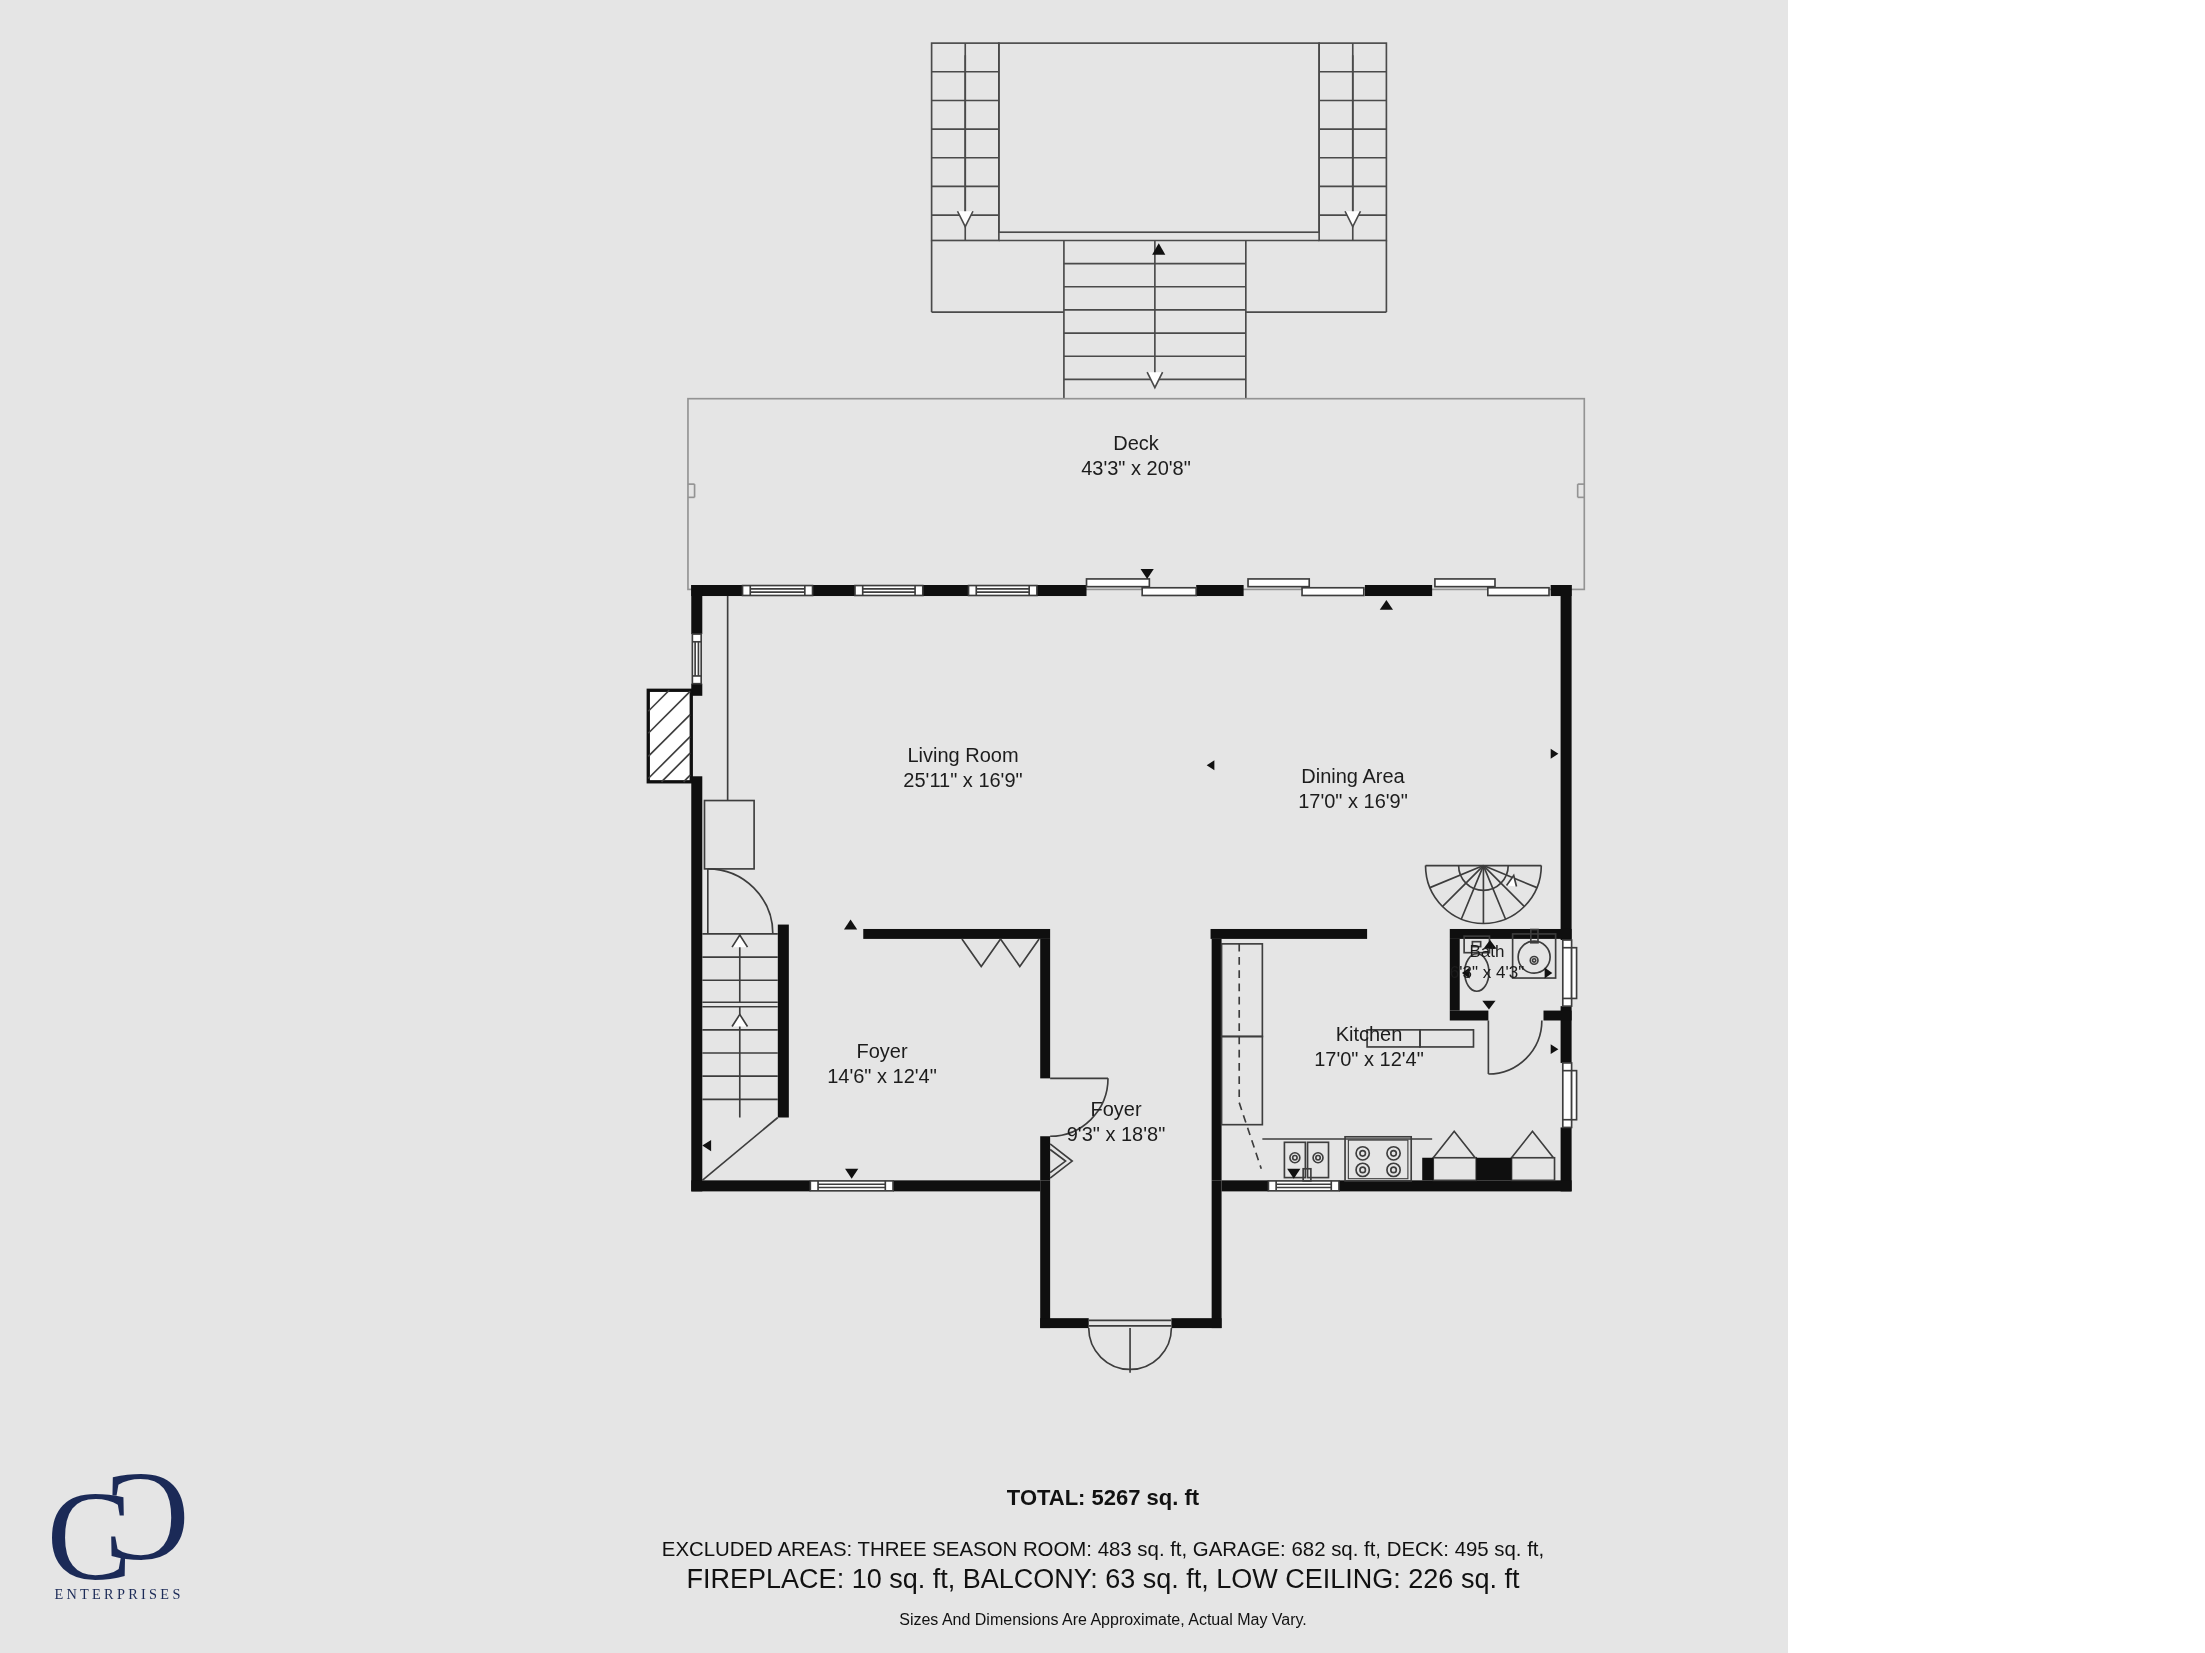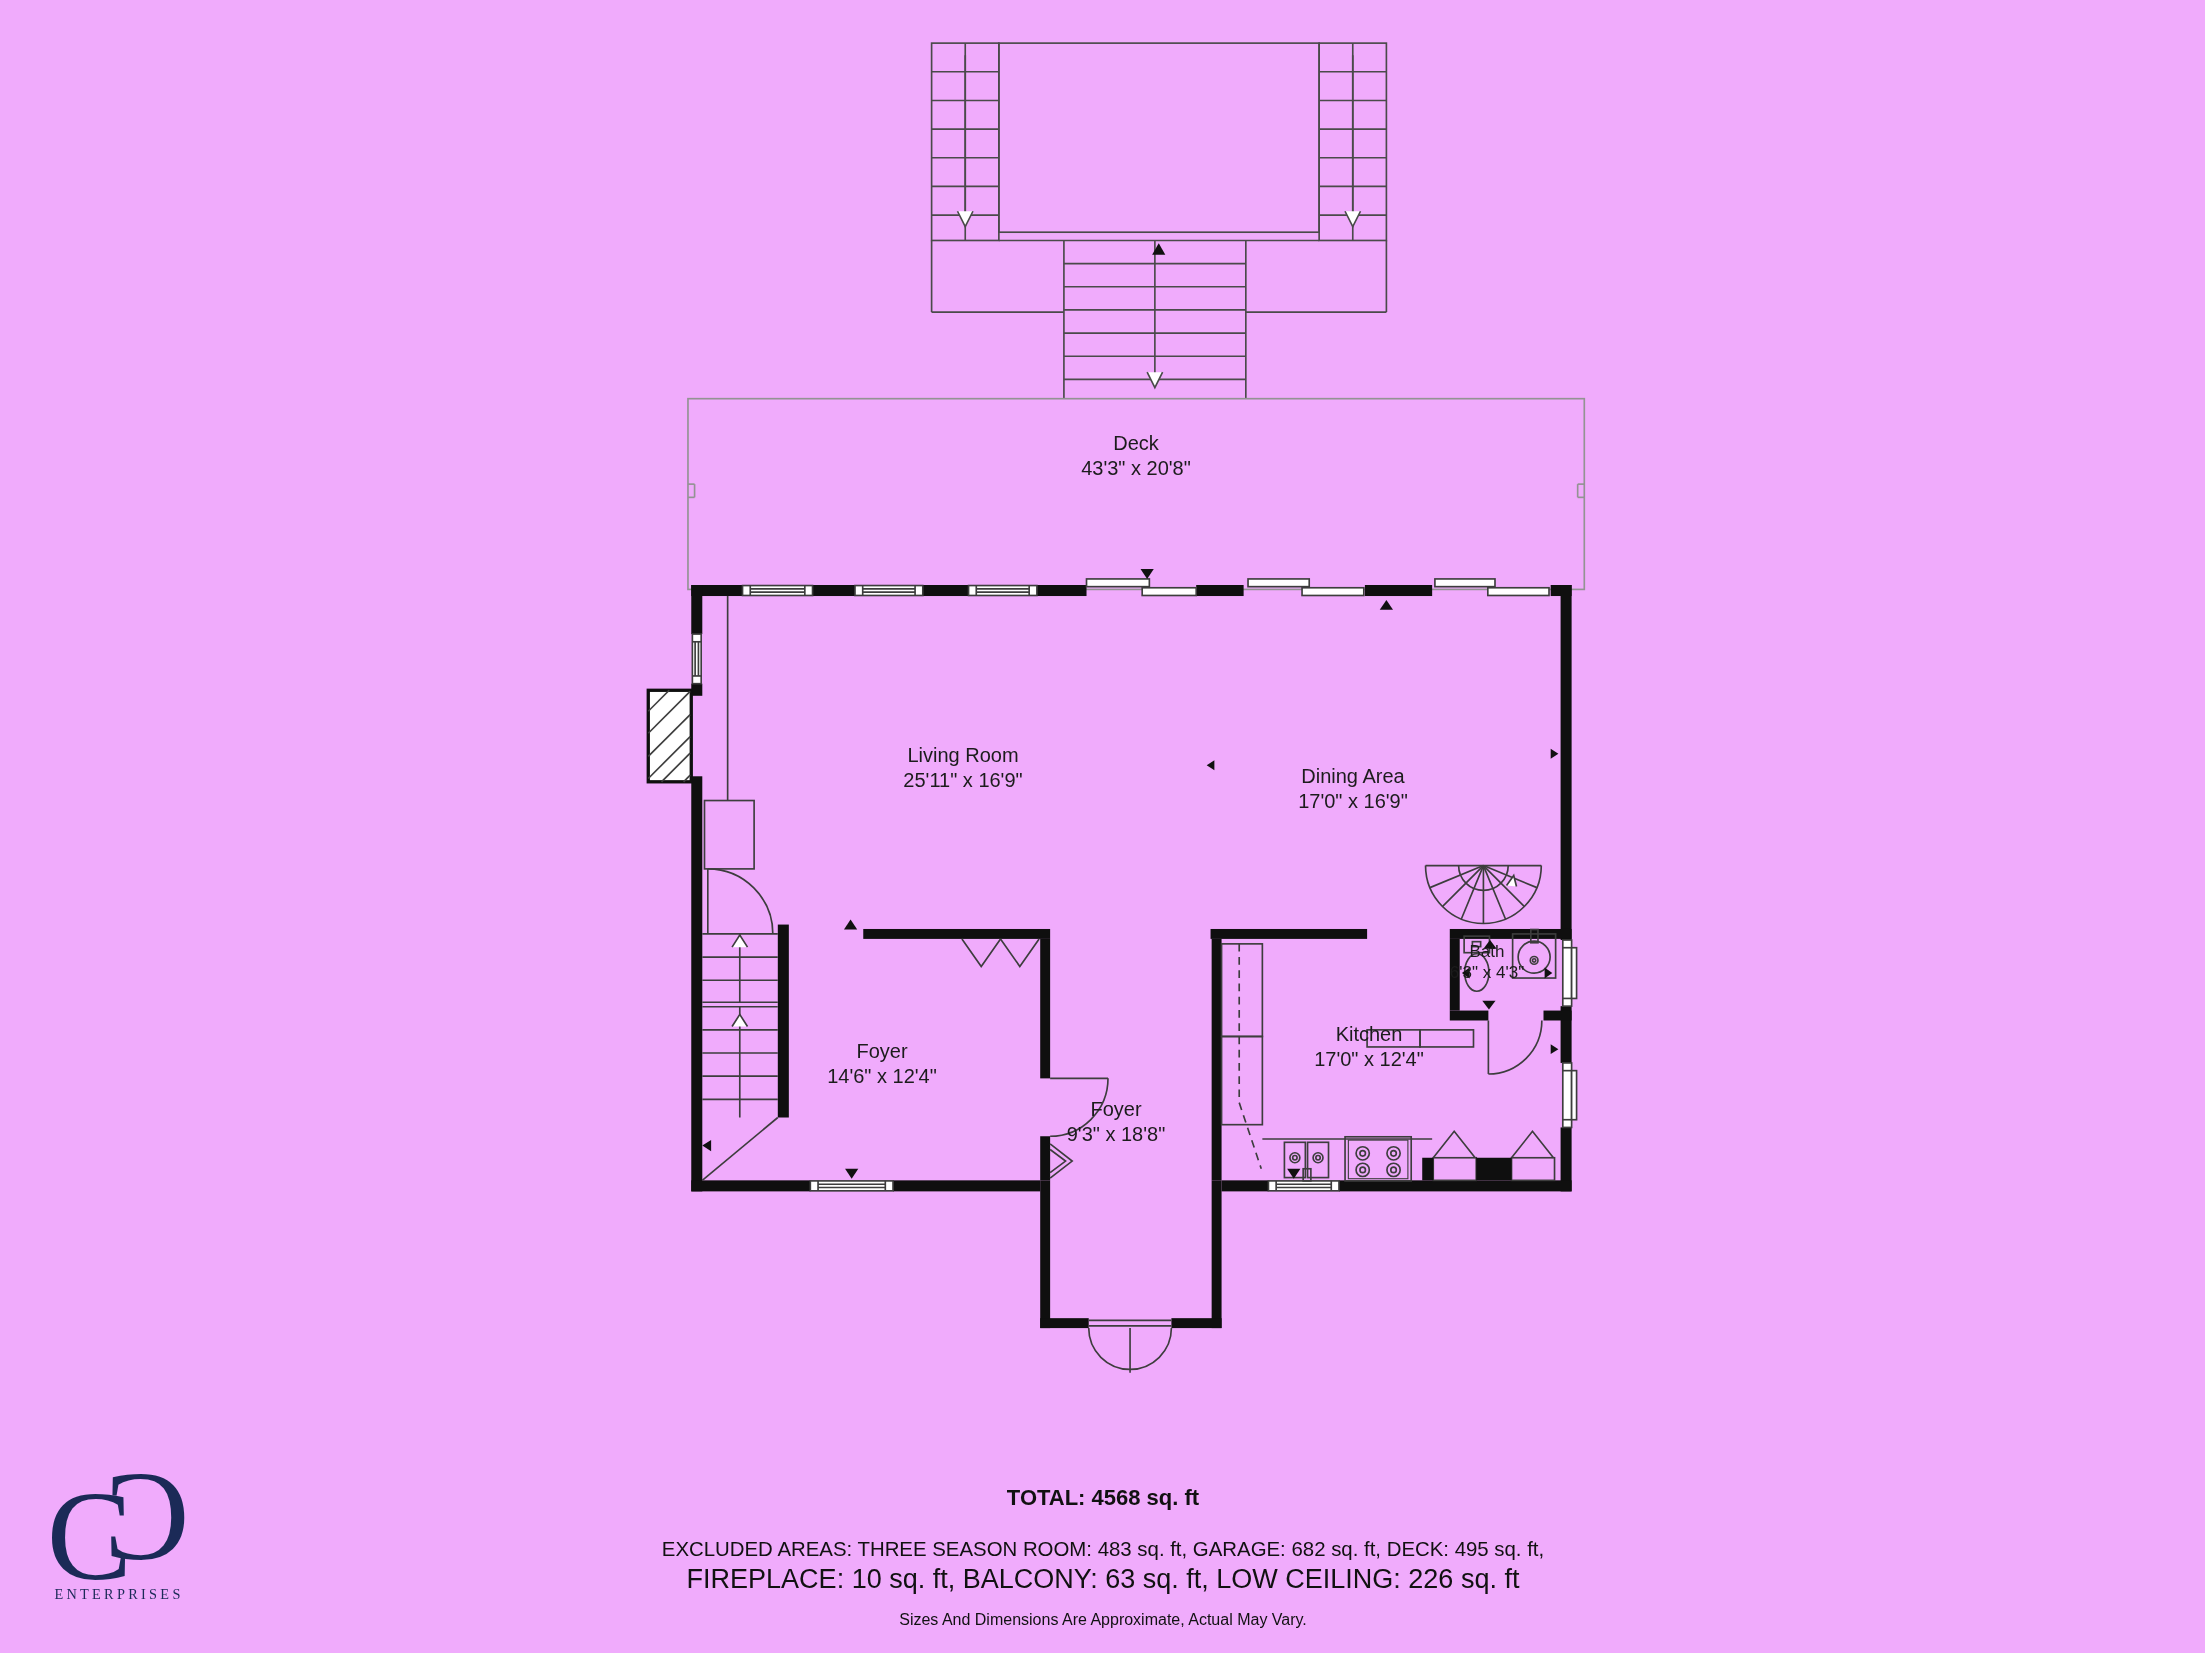--- a/index.html
+++ b/index.html
@@ -1,16 +1,16 @@
 <!DOCTYPE html>
 <html style="font-size:8.8px"><head>
 <meta charset="utf-8">
 <style>
   html,body{margin:0;padding:0;background:#ffffff;}
-  #canvas{position:relative;width:2205px;height:1654px;background:#f0abfc;overflow:hidden;
+  #canvas{position:relative;width:1788px;height:1654px;background:#e5e5e5;overflow:hidden;
           font-family:"Liberation Sans", sans-serif;}
   #plan{position:absolute;left:0;top:0;}
   .lbl{position:absolute;transform:translateX(-50%);text-align:center;color:#1c1c1c;
        font-size:20px;line-height:25px;white-space:nowrap;}
   .lbl.small{font-size:17px;line-height:21px;}
   .summary{position:absolute;left:1103px;transform:translateX(-50%);text-align:center;
            color:#111;white-space:nowrap;}
   .s-total{top:1485px;font-size:22px;font-weight:bold;}
   .s-floors{top:1513px;font-size:20.4px;}
   .s-excl1{top:1538px;font-size:20.4px;}
@@ -387,21 +387,21 @@
   </div>
   <div class="lbl" style="left:1369px;top:1022px;">
     <div>Kitchen</div>
     <div>17'0" x 12'4"</div>
   </div>
   <div class="lbl small" style="left:1487px;top:941px;">
     <div>Bath</div>
     <div>6'3" x 4'3"</div>
   </div>
 
-  <div class="summary s-total">TOTAL: 4568 sq. ft</div>
+  <div class="summary s-total">TOTAL: 5267 sq. ft</div>
   <div class="summary s-excl1">EXCLUDED AREAS: THREE SEASON ROOM: 483 sq. ft, GARAGE: 682 sq. ft, DECK: 495 sq. ft,</div>
   <div class="summary s-excl2">FIREPLACE: 10 sq. ft, BALCONY: 63 sq. ft, LOW CEILING: 226 sq. ft</div>
   <div class="summary s-disc">Sizes And Dimensions Are Approximate, Actual May Vary.</div>
 
   <div class="logo">
     <span class="c1">C</span>
     <span class="c2">C</span>
     <span class="ent">ENTERPRISES</span>
   </div>
 

